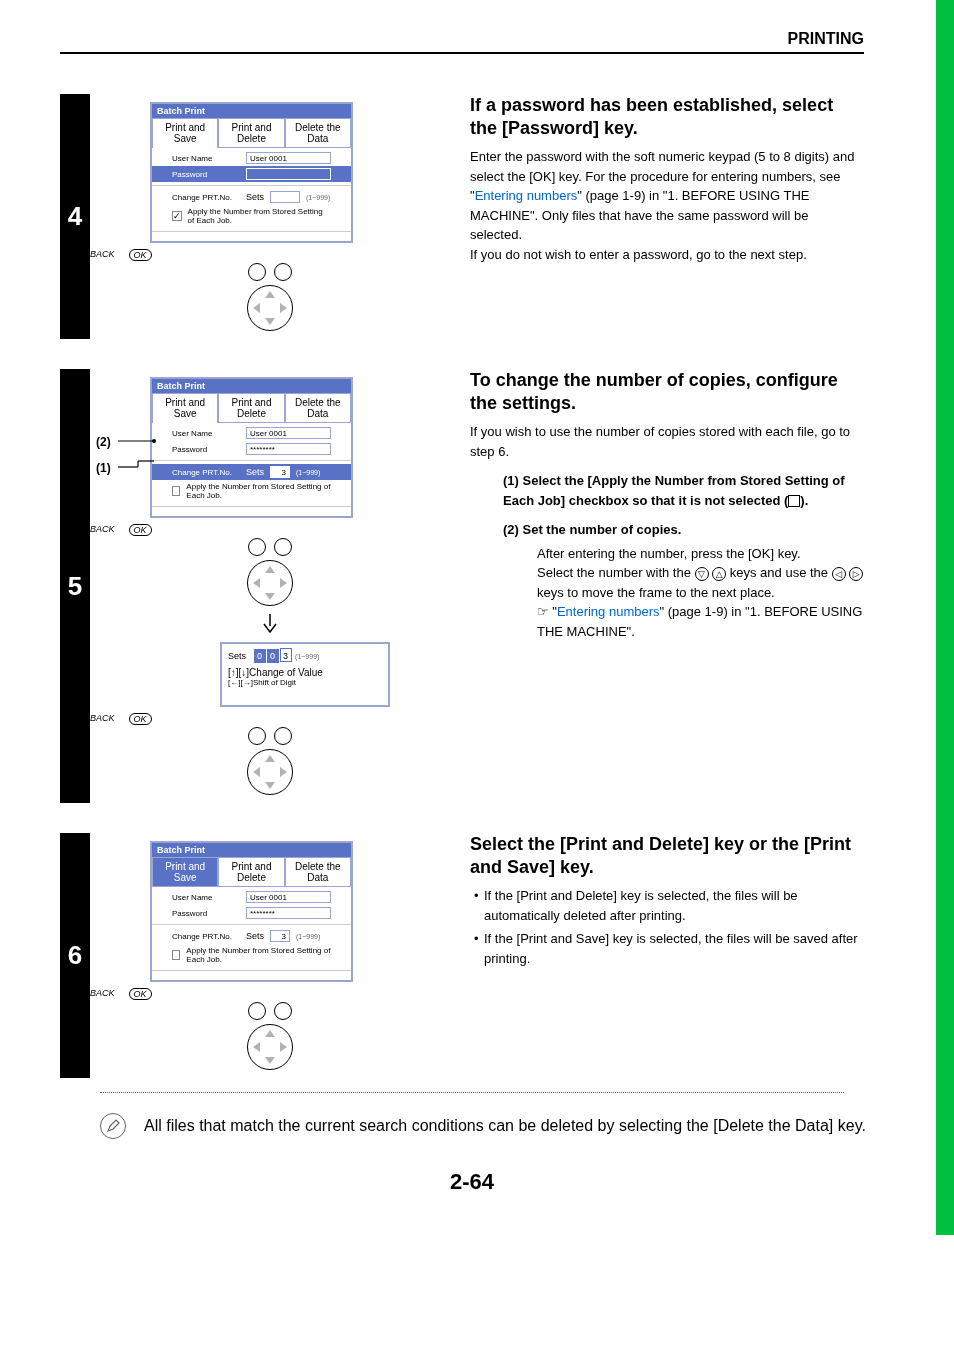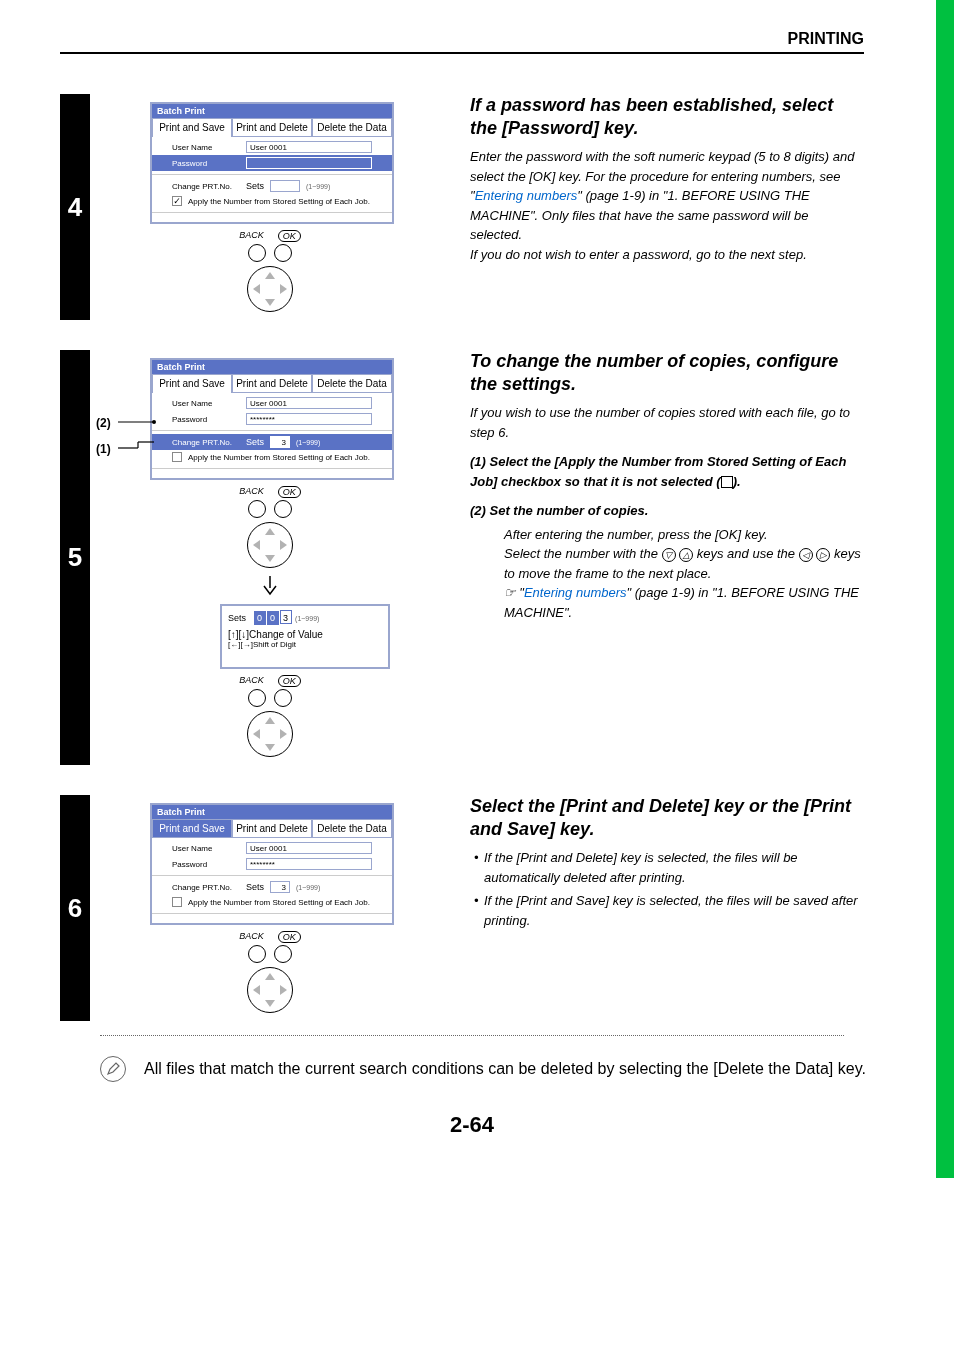--- a/index.html
+++ b/index.html
@@ -5,40 +5,40 @@
   * { box-sizing: border-box; margin: 0; padding: 0; }
   body { font-family: Arial, Helvetica, sans-serif; background: #fff; width: 954px; position: relative; }
   .green-tab { position: absolute; right: 0; top: 0; width: 18px; height: 1350px; background: #00c040; }
   .page { padding: 30px 70px 40px 60px; position: relative; }
   .header-title { text-align: right; font-weight: bold; font-size: 16px; margin-right: 20px; margin-bottom: 4px; }
   .header-rule { border-bottom: 2px solid #000; margin-right: 20px; margin-bottom: 40px; }
 
   .step-row { display: flex; margin-bottom: 30px; }
   .step-num-col { width: 30px; background: #000; color: #fff; font-size: 26px; font-weight: bold; display: flex; align-items: center; justify-content: center; }
   .step-left { width: 370px; padding: 8px 10px 8px 0; position: relative; }
-  .step-right { flex: 1; padding: 0 20px 0 10px; font-size: 13px; line-height: 1.5; font-style: italic; }
+  .step-right { flex: 1; padding: 0 20px 0 10px; font-size: 13px; line-height: 1.5; }
   .step-right h2 { font-size: 18px; margin-bottom: 8px; line-height: 1.25; }
   .step-right h3 { font-size: 13px; margin: 8px 0 4px 0; }
   .link { color: #0066cc; }
 
-  .panel { border: 2px solid #9aa6ce; margin-left: 60px; width: 244px; font-size: 9px; background: #fff; }
+  .panel { border: 2px solid #9aa6ce; margin-left: 60px; width: 203px; font-size: 9px; background: #fff; }
   .panel-title { background: #5a72c5; color: #fff; font-size: 9px; padding: 2px 5px; font-weight: bold; }
   .tabs { display: flex; font-size: 10px; }
   .tab { flex: 1; text-align: center; padding: 3px 0; border: 1px solid #9aa6ce; background:#fff; }
   .tab.sel { border-bottom: none; }
   .field-row { display: flex; align-items: center; padding: 2px 20px; gap: 6px; }
   .field-row .lbl { width: 68px; font-size: 8px; }
   .field-row .box { flex:1; height: 12px; border: 1px solid #9aa6ce; font-size: 8px; padding: 0 3px; display:flex; align-items:center; }
   .hl-row { background: #5a72c5; color: #fff; }
   .hl-row .box { border-color:#fff; background:#5a72c5; color:#fff; }
   .small { font-size: 7px; color:#666; }
   .chk { width:10px; height:10px; border:1px solid #888; display:inline-flex; align-items:center; justify-content:center; }
 
   .controls { text-align: center; margin-top: 6px; font-size: 9px; }
-  .controls .labels { font-style: italic; display:flex; justify-content:center; gap:14px; font-size:9px; }
+  .controls .labels { font-style: italic; display:flex; justify-content:flex-start; gap:14px; font-size:9px; }
   .circle-row { display:flex; justify-content:center; gap:8px; margin-top:2px; }
   .circle { width:18px; height:18px; border:1px solid #000; border-radius:50%; background:#fff; }
   .dpad { margin: 4px auto 0; width: 46px; height: 46px; border:1px solid #000; border-radius:50%; position:relative; }
   .tri { position:absolute; width:0; height:0; }
   .tri.up { left:50%; top:5px; transform:translateX(-50%); border-left:5px solid transparent; border-right:5px solid transparent; border-bottom:7px solid #000; opacity:.3;}
   .tri.down { left:50%; bottom:5px; transform:translateX(-50%); border-left:5px solid transparent; border-right:5px solid transparent; border-top:7px solid #000; opacity:.3;}
   .tri.left { top:50%; left:5px; transform:translateY(-50%); border-top:5px solid transparent; border-bottom:5px solid transparent; border-right:7px solid #000; opacity:.3;}
   .tri.right { top:50%; right:5px; transform:translateY(-50%); border-top:5px solid transparent; border-bottom:5px solid transparent; border-left:7px solid #000; opacity:.3;}
 
   .anno { position:absolute; font-size:12px; font-weight:bold; }
@@ -46,21 +46,21 @@
   .sets-panel { border:2px solid #9aa6ce; margin-left:130px; width:170px; padding:4px 6px; font-size:9px; background:#fff; }
   .sets-panel .dig { display:inline-block; width:12px; height:14px; background:#5a72c5; color:#fff; text-align:center; line-height:14px; font-size:9px; margin-right:1px; }
   .sets-panel .dig.sel { background:#fff; color:#000; border:1px solid #5a72c5; }
 
   .note-row { display:flex; align-items:center; gap:18px; margin:20px 0 0 40px; font-size:16px; }
   .note-icon { width:26px; height:26px; border:1.5px solid #666; border-radius:50%; display:flex; align-items:center; justify-content:center; }
   .dotted { border-top:1.5px dotted #666; margin:14px 40px 0 40px; }
 
   .pg-num { text-align:center; font-size:22px; font-weight:bold; margin-top:30px; }
 
-  ol.steps-list { list-style:none; padding-left:0; }
+  ol.steps-list { list-style:none; padding-left:0;margin-left:33px; }
   ol.steps-list li { margin-bottom:10px; }
   .sub-ind { padding-left:34px; }
   .incircle { display:inline-block; width:14px; height:14px; border:1px solid #000; border-radius:50%; font-size:9px; text-align:center; line-height:13px; vertical-align:middle;}
   .chkbox-inline { display:inline-block; width:12px; height:12px; border:1px solid #000; vertical-align:middle; }
   ul.bullets { list-style:none; padding-left:4px;}
   ul.bullets li { padding-left:10px; position:relative; margin-bottom:4px;}
   ul.bullets li:before { content:"•"; position:absolute; left:0; }
 </style>
 </head>
 <body>

